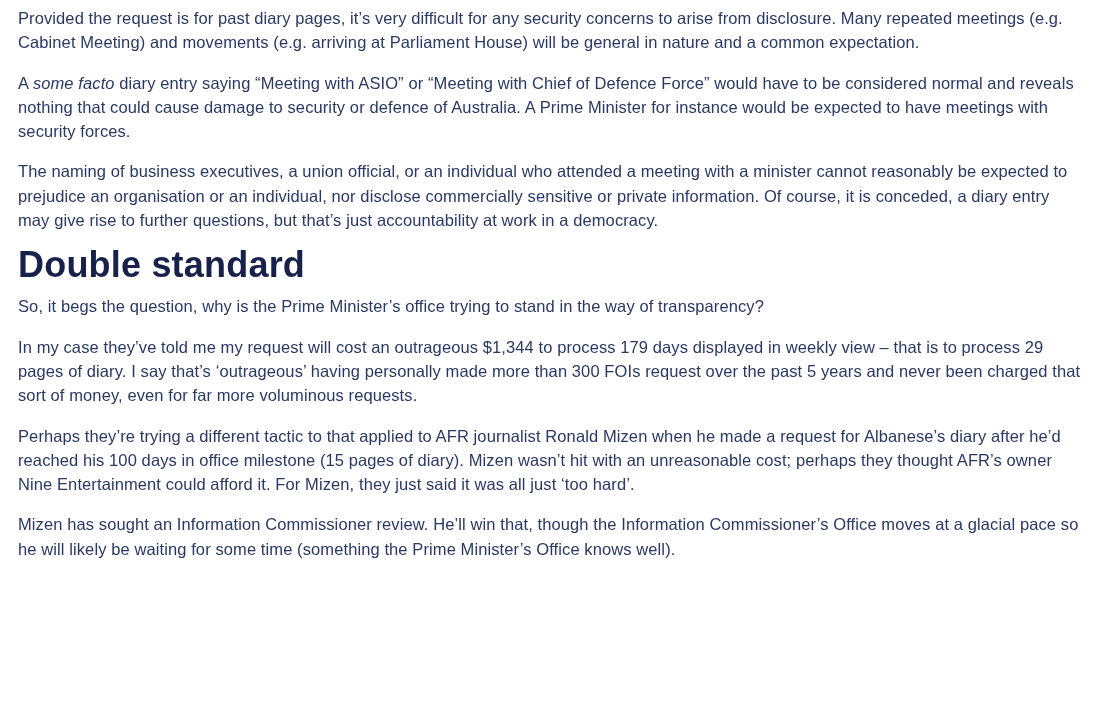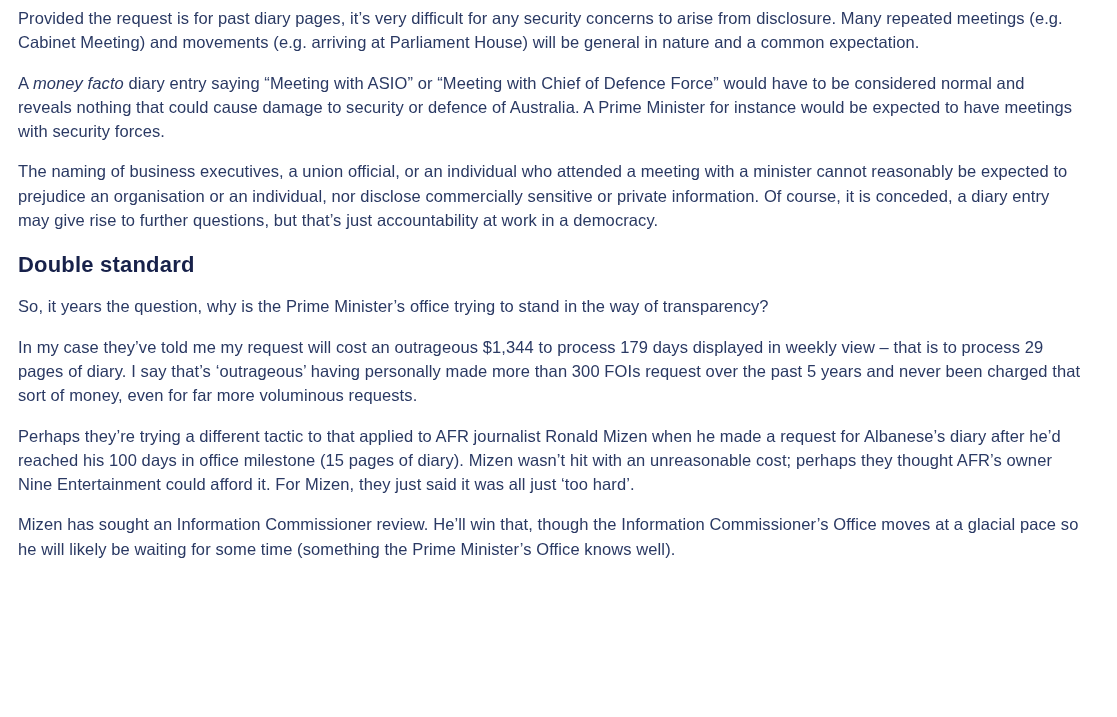--- a/index.html
+++ b/index.html
@@ -21,35 +21,35 @@
   }
   .article-body p {
     margin: 0 4px 16px 0;
     font-size: 16.5px;
     line-height: 24.3px;
     letter-spacing: 0.1px;
     color: var(--body-color, #2a3963);
   }
   .article-body h2 {
     margin: 14px 0 12px 0;
-    font-size: 22px;
+    font-size: 36px;
     line-height: 34px;
     font-weight: 700;
     letter-spacing: 0.2px;
     color: var(--heading-color, #17214a);
   }
   .article-body em {
     font-style: italic;
   }
 </style>
 </head>
 <body style="background: rgb(255, 255, 255);">
 
 <main class="article-body">
     <p><span>Provided the request is for past diary pages, it’s very difficult for any security concerns to arise from disclosure. Many repeated meetings (e.g. Cabinet Meeting) and movements (e.g. arriving at Parliament House) will be general in nature and a common expectation.</span></p>
-    <p><span>A </span><em>money facto</em><span> diary entry saying “Meeting with ASIO” or “Meeting with Chief of Defence Force” would have to be considered normal and reveals nothing that could cause damage to security or defence of Australia. A Prime Minister for instance would be expected to have meetings with security forces.</span></p>
+    <p><span>A </span><em>some facto</em><span> diary entry saying “Meeting with ASIO” or “Meeting with Chief of Defence Force” would have to be considered normal and reveals nothing that could cause damage to security or defence of Australia. A Prime Minister for instance would be expected to have meetings with security forces.</span></p>
     <p><span>The naming of business executives, a union official, or an individual who attended a meeting with a minister cannot reasonably be expected to prejudice an organisation or an individual, nor disclose commercially sensitive or private information. Of course, it is conceded, a diary entry may give rise to further questions, but that’s just accountability at work in a democracy.</span></p>
     <h2>Double standard</h2>
-    <p><span>So, it years the question, why is the Prime Minister’s office trying to stand in the way of transparency?</span></p>
+    <p><span>So, it begs the question, why is the Prime Minister’s office trying to stand in the way of transparency?</span></p>
     <p><span>In my case they’ve told me my request will cost an outrageous $1,344 to process 179 days displayed in weekly view – that is to process 29 pages of diary. I say that’s ‘outrageous’ having personally made more than 300 FOIs request over the past 5 years and never been charged that sort of money, even for far more voluminous requests.</span></p>
     <p><span>Perhaps they’re trying a different tactic to that applied to AFR journalist Ronald Mizen when he made a request for Albanese’s diary after he’d reached his 100 days in office milestone (15 pages of diary). Mizen wasn’t hit with an unreasonable cost; perhaps they thought AFR’s owner Nine Entertainment could afford it. For Mizen, they just said it was all just ‘too hard’.</span></p>
     <p><span>Mizen has sought an Information Commissioner review. He’ll win that, though the Information Commissioner’s Office moves at a glacial pace so he will likely be waiting for some time (something the Prime Minister’s Office knows well).</span></p>
   </main>
 
 </body></html>

